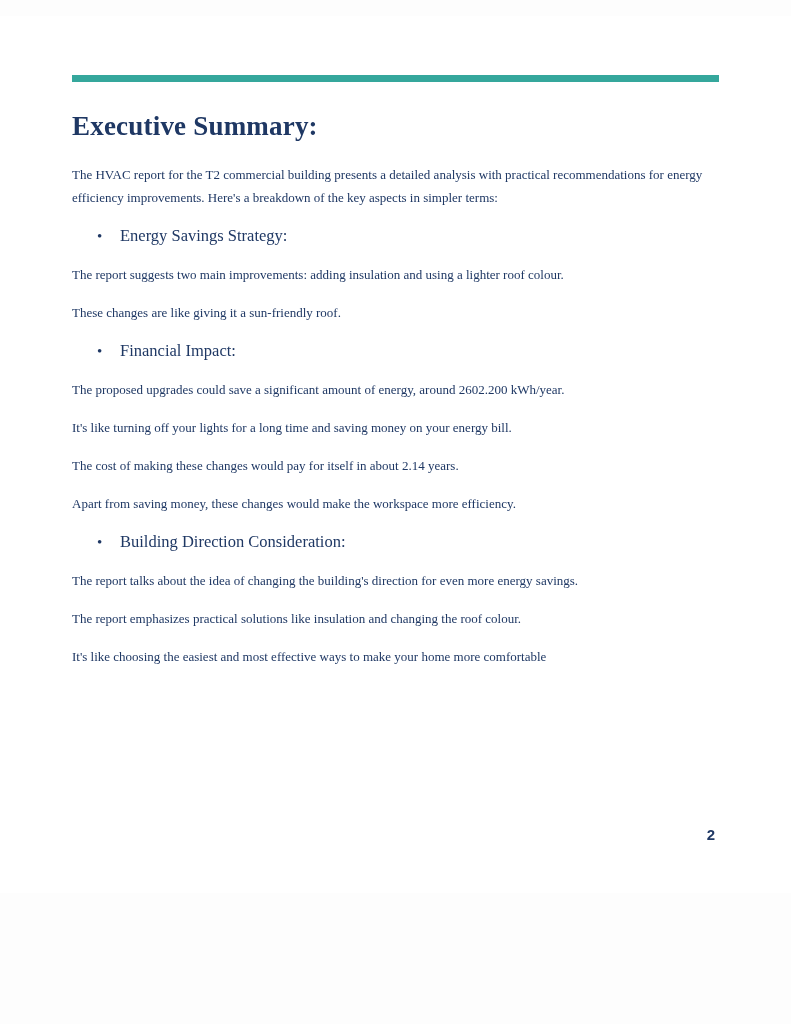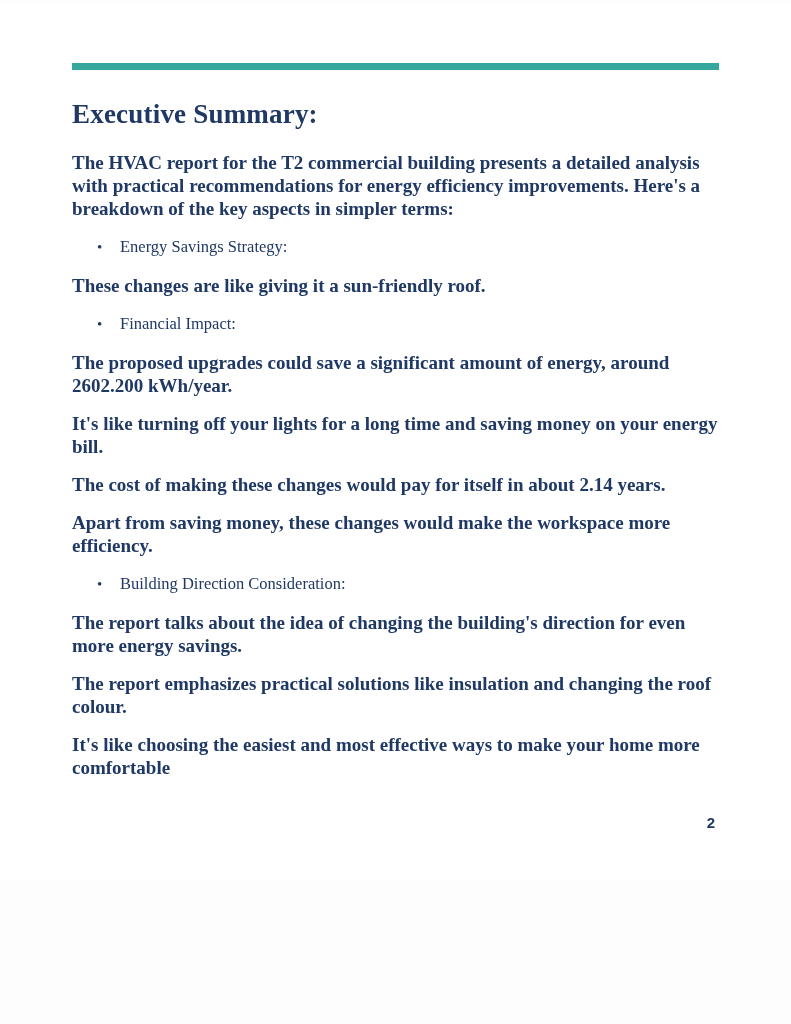--- a/index.html
+++ b/index.html
@@ -4,21 +4,21 @@
 <style>
   html, body {
     margin: 0;
     padding: 0;
     background: #fdfdfd;
   }
   .page {
     position: relative;
     width: 791px;
     height: 877px;
-    margin: 4px auto;
+    margin: 16px auto;
     background: #ffffff;
     box-sizing: border-box;
     padding: 0 72px;
     font-family: "Liberation Serif", "DejaVu Serif", serif;
     color: var(--text-color, #1F3864);
     overflow: hidden;
   }
   .accent-rule {
     margin-top: 59px;
     height: 7px;
@@ -26,24 +26,23 @@
   }
   h1.doc-title {
     font-family: "Liberation Serif", "DejaVu Serif", serif;
     font-size: 27px;
     font-weight: bold;
     letter-spacing: 0.2px;
     margin: 29px 0 21px 0;
     color: var(--text-color, #1F3864);
   }
   .para {
-    font-size: 19px;
+    font-size: 13px;
     line-height: 23px;
     margin: 0 0 15px 0;
-    font-weight: bold;
   }
   .bullet {
     font-size: 16.5px;
     line-height: 23px;
     margin: 0 0 15px 0;
     padding-left: 25px;
   }
   .bullet .dot {
     display: inline-block;
     width: 23px;
@@ -68,20 +67,21 @@
   <div class="accent-rule"></div>
 
   <h1 class="doc-title">Executive Summary:</h1>
 
   <p class="para">The HVAC report for the T2 commercial building presents a detailed analysis with practical recommendations for energy efficiency improvements. Here's a breakdown of the key aspects in simpler terms:</p>
 
   <div class="bullet">
     <span class="dot">•</span><span>Energy Savings Strategy:</span>
   </div>
 
+  <p class="para">The report suggests two main improvements: adding insulation and using a lighter roof colour.</p>
   <p class="para">These changes are like giving it a sun-friendly roof.</p>
 
   <div class="bullet">
     <span class="dot">•</span><span>Financial Impact:</span>
   </div>
 
   <p class="para">The proposed upgrades could save a significant amount of energy, around 2602.200 kWh/year.</p>
   <p class="para">It's like turning off your lights for a long time and saving money on your energy bill.</p>
   <p class="para">The cost of making these changes would pay for itself in about 2.14 years.</p>
 

